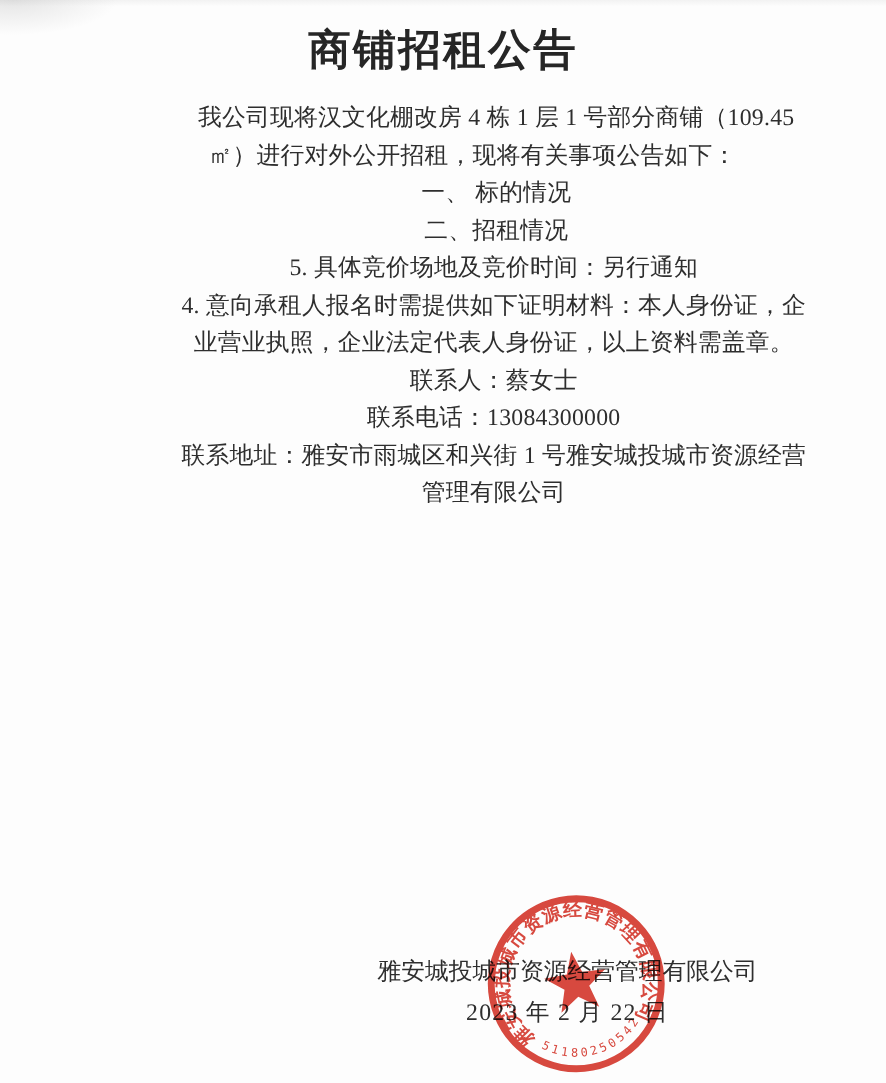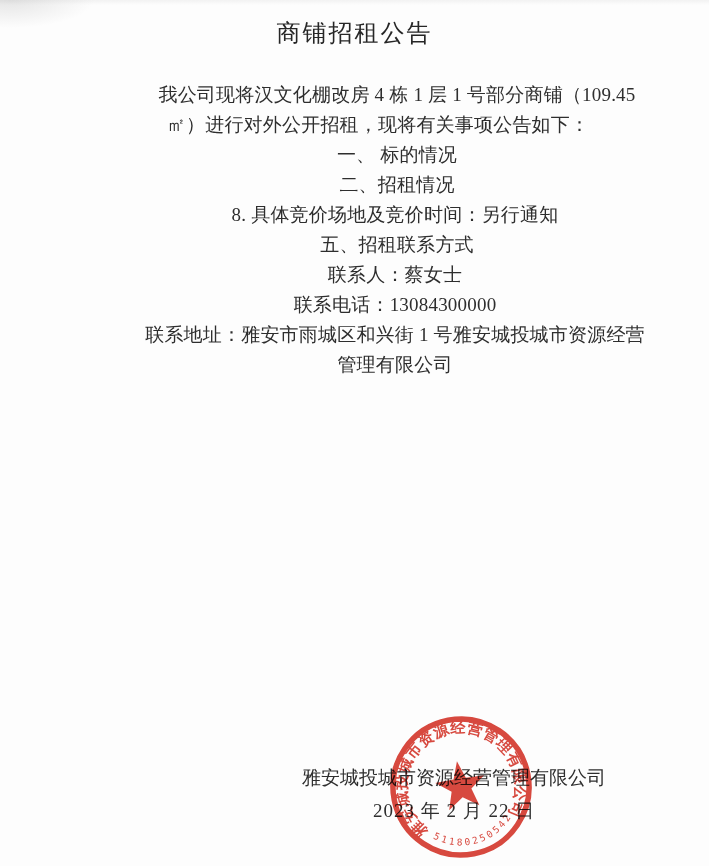--- a/index.html
+++ b/index.html
@@ -9,21 +9,21 @@
       radial-gradient(120px 40px at 10px 0px, rgba(120,120,120,.18), rgba(255,255,255,0) 70%),
       linear-gradient(180deg,#f2f2f2 0,#fdfdfd 5px),
       #fdfdfd;
     font-family:"Liberation Serif","DejaVu Serif",serif;
     color:#2e2e2e;
     -webkit-font-smoothing:antialiased;
   }
   .page{position:absolute;inset:0;}
   .doc-title{
     position:absolute;top:17px;left:0;width:709px;
-    text-align:center;font-size:24px;font-weight:400;
+    text-align:center;font-size:34px;font-weight:700;
     letter-spacing:2px;color:#262626;margin:0;
   }
   .doc-body{
     position:absolute;left:99px;top:80px;width:558px;
     font-size:19px;line-height:30px;letter-spacing:.2px;
     text-align:center;
   }
   .doc-body p{margin:0;padding:0;}
   .p-indent{text-indent:2em;}
   .p-list{margin-left:34px !important;}
@@ -44,22 +44,22 @@
 <body>
 
 <div class="page">
 
   <h1 class="doc-title">商铺招租公告</h1>
 
   <div class="doc-body">
       <p class="p-indent">我公司现将汉文化棚改房 4 栋 1 层 1 号部分商铺（109.45<br>㎡）进行对外公开招租，现将有关事项公告如下：</p>
       <p class="p-indent">一、 标的情况</p>
       <p class="p-indent">二、招租情况</p>
-      <p class="p-list">8. 具体竞价场地及竞价时间：另行通知</p>
-      <p class="p-indent">五、招租联系方式</p>
+      <p class="p-list">5. 具体竞价场地及竞价时间：另行通知</p>
+      <p class="p-list">4. 意向承租人报名时需提供如下证明材料：本人身份证，企<br>业营业执照，企业法定代表人身份证，以上资料需盖章。</p>
       <p class="p-list">联系人：蔡女士</p>
       <p class="p-list">联系电话：13084300000</p>
       <p class="p-list">联系地址：雅安市雨城区和兴街 1 号雅安城投城市资源经营<br>管理有限公司</p>
     </div>
 
   <div class="signature">
     <div>雅安城投城市资源经营管理有限公司</div>
     <div class="sig-date">2023 年 2 月 22 日</div>
   </div>
 

